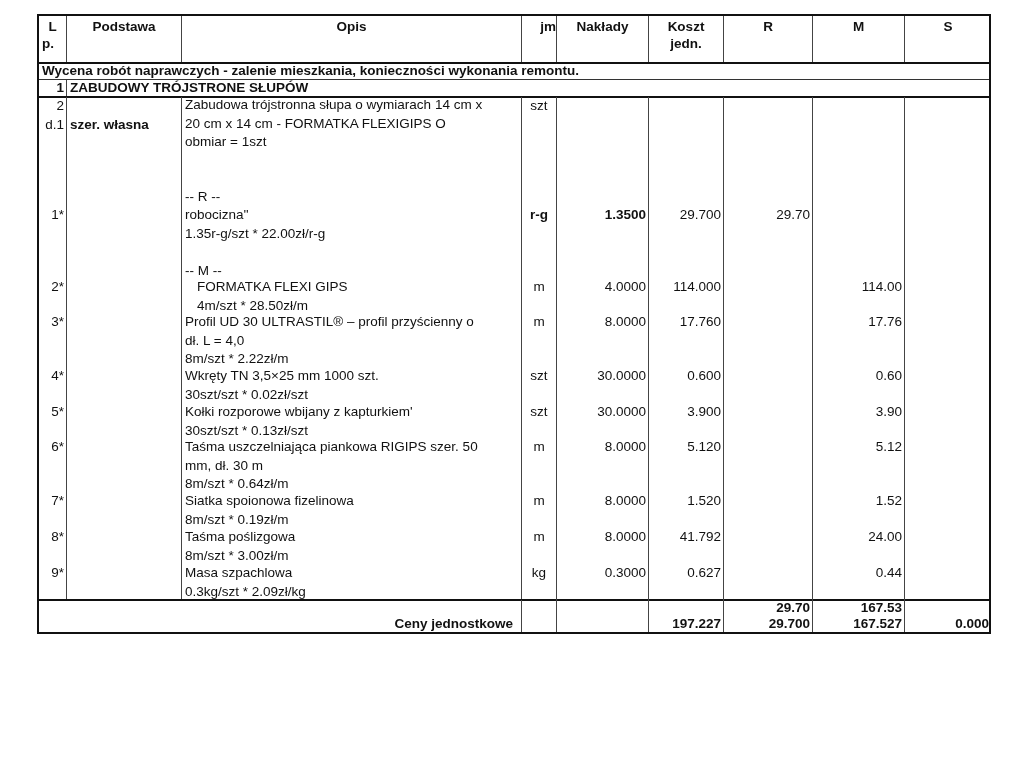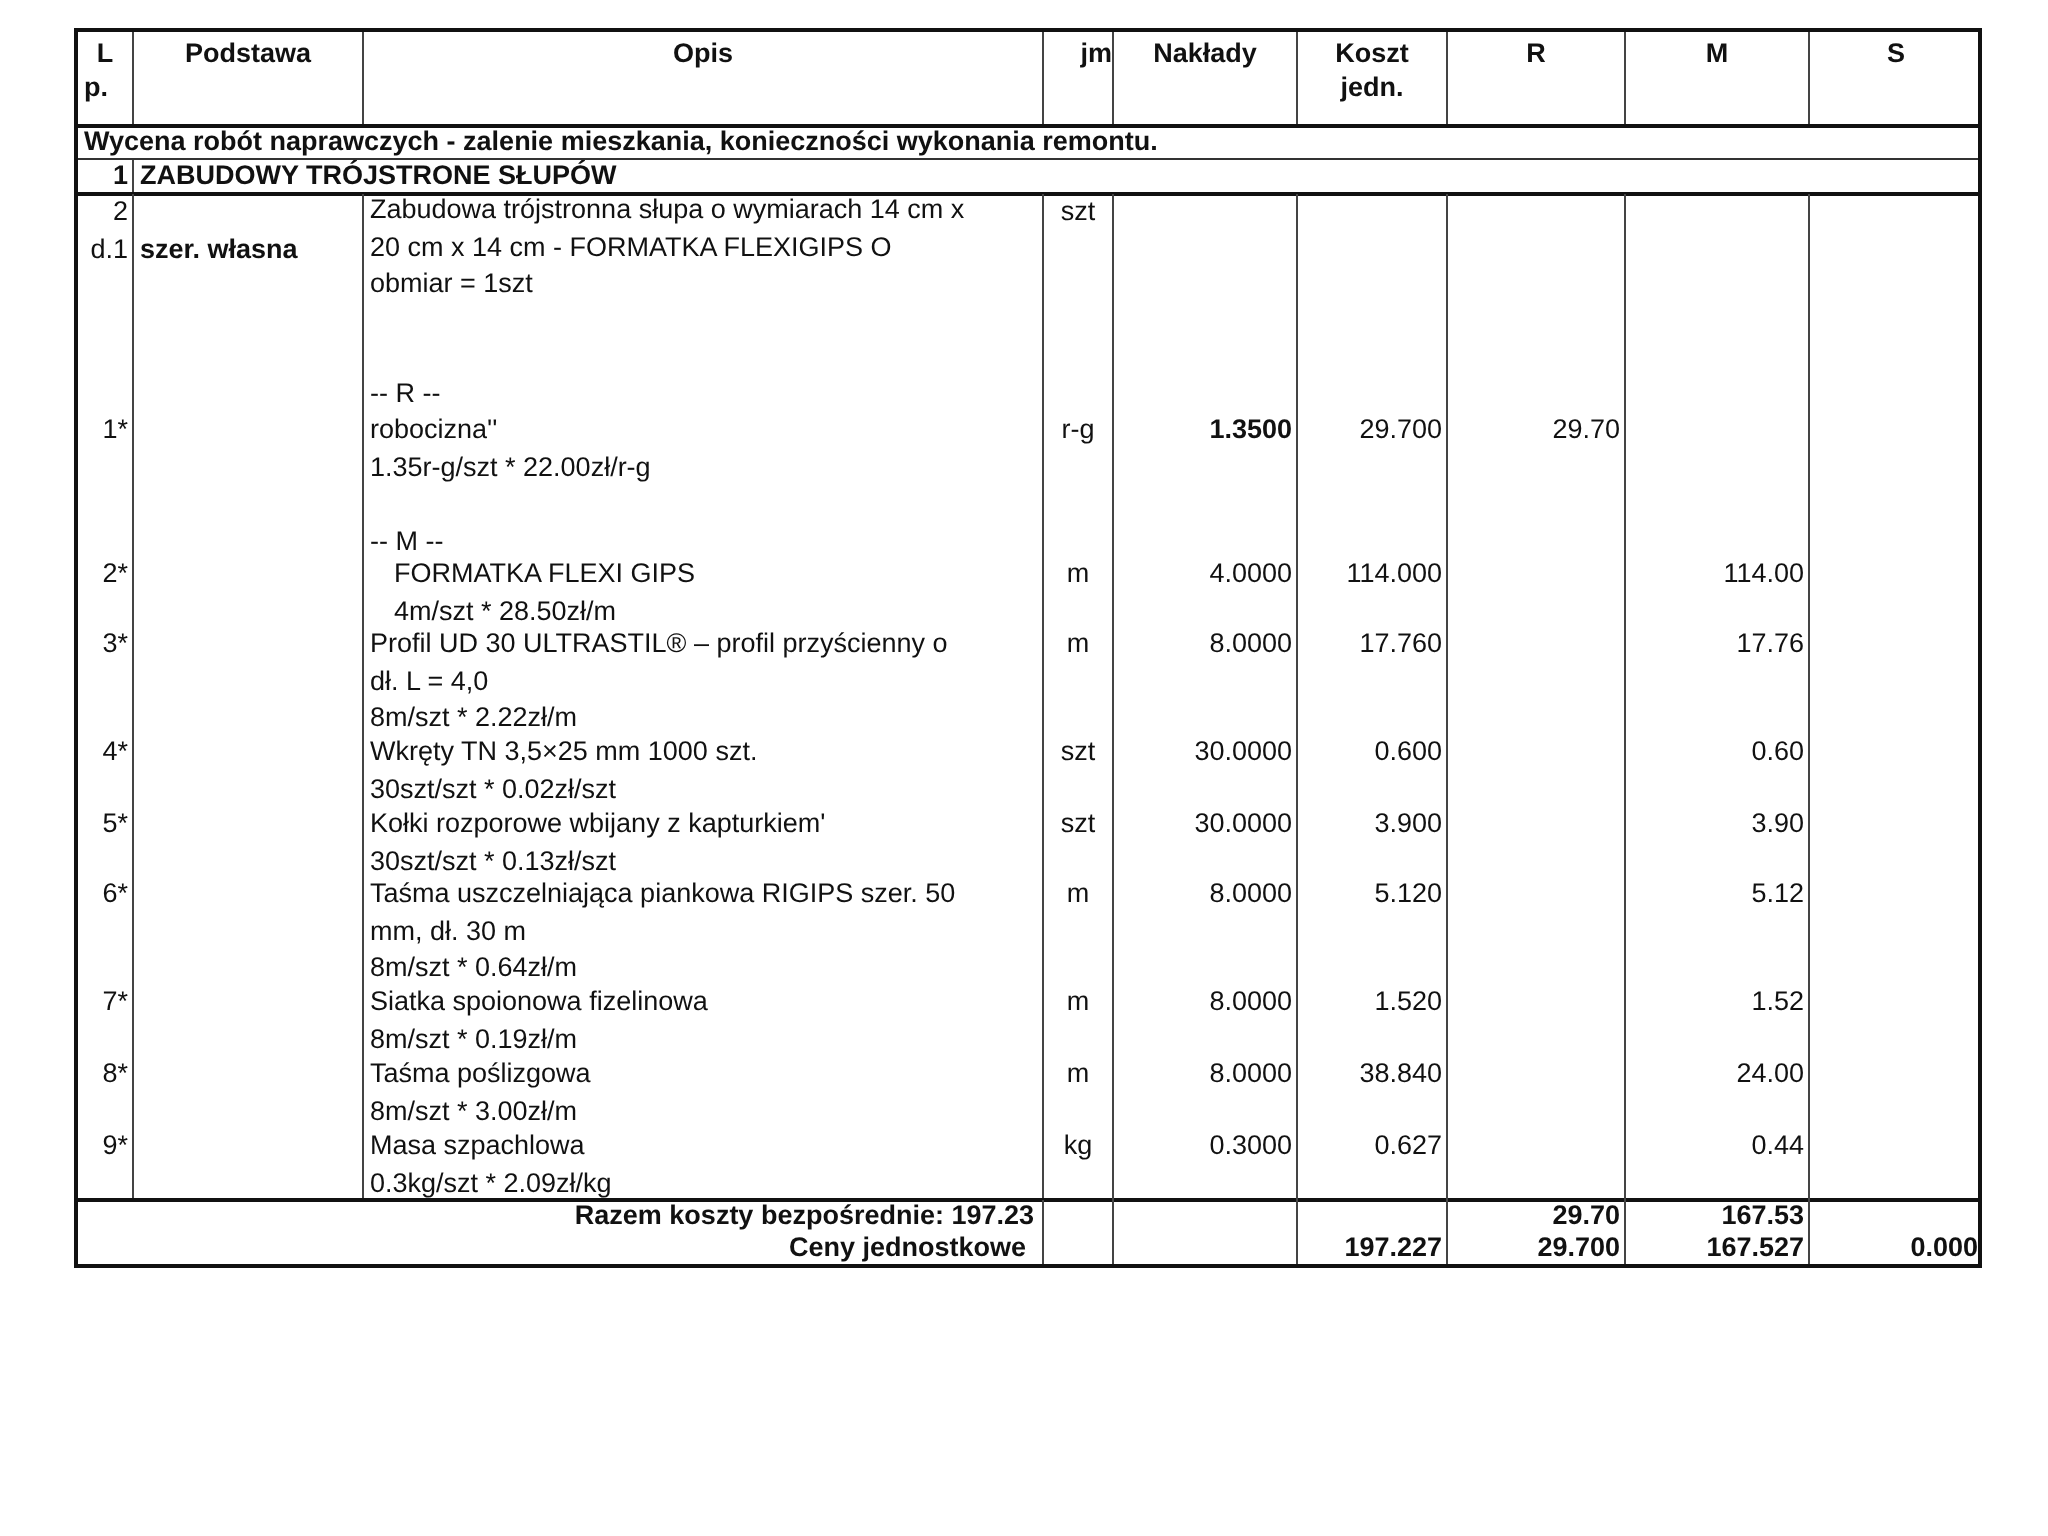--- a/index.html
+++ b/index.html
@@ -79,21 +79,21 @@
   </div>
   <div class="cell c" style="left:483px;top:81px;width:34px;">szt</div>
 
   <div class="cell" style="left:146px;top:172px;">-- R --</div>
 
   <div class="cell r" style="left:0;top:190px;width:25px;">1*</div>
   <div class="abs txt" style="left:146px;top:190px;">
     <div>robocizna''</div>
     <div>1.35r-g/szt * 22.00zł/r-g</div>
   </div>
-  <div class="cell c" style="left:483px;top:190px;width:34px;">r-g</div>
+  <div class="cell c" style="left:483px;top:190px;width:34px;font-weight:bold;">r-g</div>
   <div class="cell r" style="left:518px;top:190px;width:89px;font-weight:bold;">1.3500</div>
   <div class="cell r" style="left:610px;top:190px;width:72px;">29.700</div>
   <div class="cell r" style="left:685px;top:190px;width:86px;">29.70</div>
 
   <div class="cell" style="left:146px;top:246px;">-- M --</div>
 
   <div class="cell r" style="left:0;top:262px;width:25px;">2*</div>
   <div class="abs txt" style="left:146px;top:262px;margin-left:12px;">
     <div>FORMATKA FLEXI GIPS</div>
     <div>4m/szt * 28.50zł/m</div>
@@ -155,34 +155,33 @@
   <div class="cell r" style="left:610px;top:476px;width:72px;">1.520</div>
   <div class="cell r" style="left:774px;top:476px;width:89px;">1.52</div>
 
   <div class="cell r" style="left:0;top:512px;width:25px;">8*</div>
   <div class="abs txt" style="left:146px;top:512px;">
     <div>Taśma poślizgowa</div>
     <div>8m/szt * 3.00zł/m</div>
   </div>
   <div class="cell c" style="left:483px;top:512px;width:34px;">m</div>
   <div class="cell r" style="left:518px;top:512px;width:89px;">8.0000</div>
-  <div class="cell r" style="left:610px;top:512px;width:72px;">38.840</div>
+  <div class="cell r" style="left:610px;top:512px;width:72px;">41.792</div>
   <div class="cell r" style="left:774px;top:512px;width:89px;">24.00</div>
 
   <div class="cell r" style="left:0;top:548px;width:25px;">9*</div>
   <div class="abs txt" style="left:146px;top:548px;">
     <div>Masa szpachlowa</div>
     <div>0.3kg/szt * 2.09zł/kg</div>
   </div>
   <div class="cell c" style="left:483px;top:548px;width:34px;">kg</div>
   <div class="cell r" style="left:518px;top:548px;width:89px;">0.3000</div>
   <div class="cell r" style="left:610px;top:548px;width:72px;">0.627</div>
   <div class="cell r" style="left:774px;top:548px;width:89px;">0.44</div>
 
-  <div class="cell b r" style="left:0;top:584px;width:478px;line-height:16px;">Razem koszty bezpośrednie: 197.23</div>
   <div class="cell b r" style="left:685px;top:584px;width:86px;line-height:16px;">29.70</div>
   <div class="cell b r" style="left:774px;top:584px;width:89px;line-height:16px;">167.53</div>
 
   <div class="cell b r" style="left:0;top:600px;width:474px;line-height:16px;">Ceny jednostkowe</div>
   <div class="cell b r" style="left:610px;top:600px;width:72px;line-height:16px;">197.227</div>
   <div class="cell b r" style="left:685px;top:600px;width:86px;line-height:16px;">29.700</div>
   <div class="cell b r" style="left:774px;top:600px;width:89px;line-height:16px;">167.527</div>
   <div class="cell b r" style="left:866px;top:600px;width:84px;line-height:16px;">0.000</div>
 </div>
 

